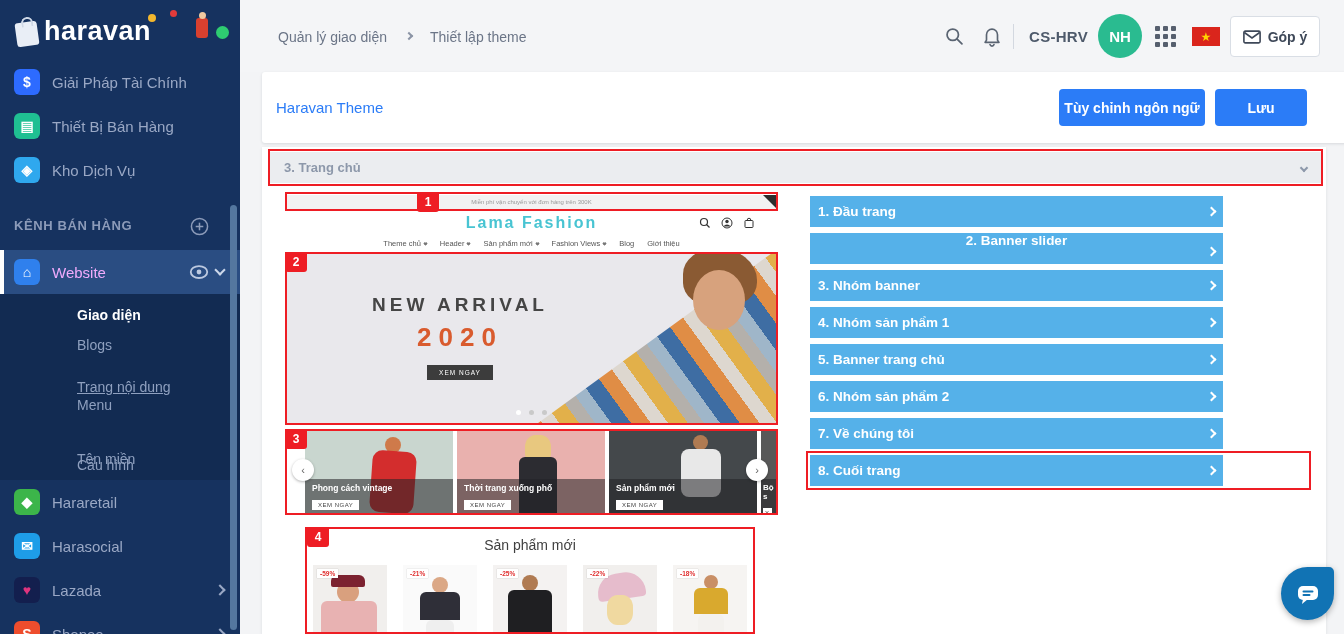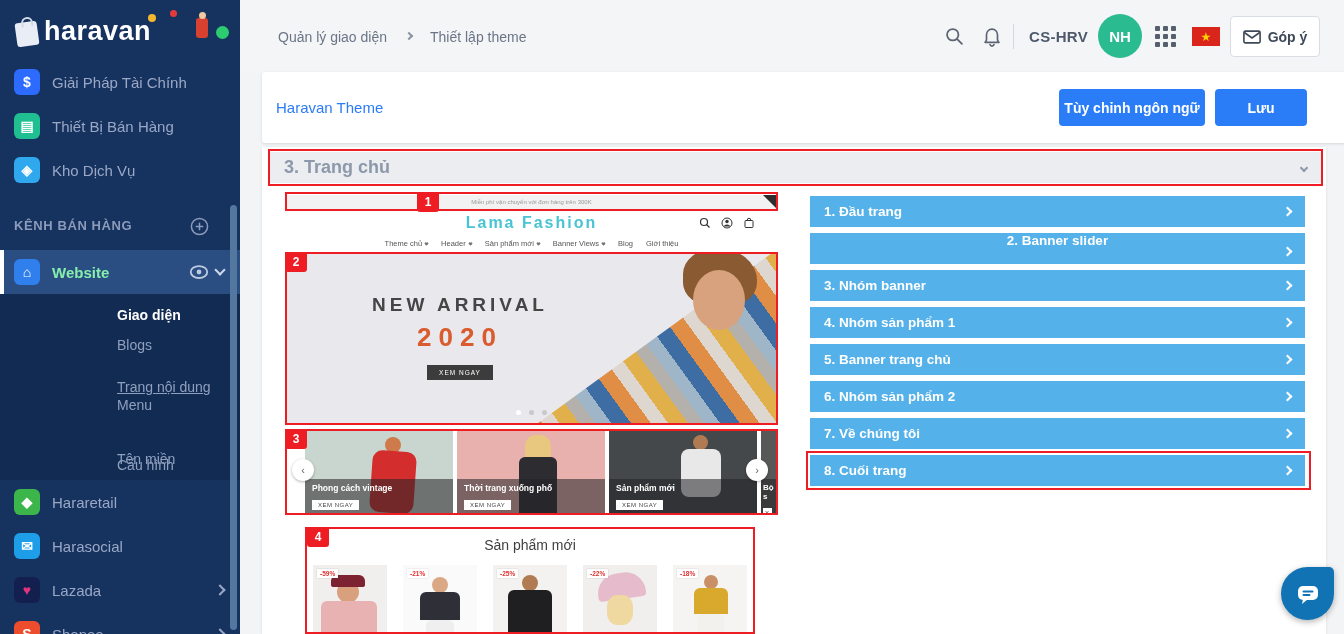--- a/index.html
+++ b/index.html
@@ -8,21 +8,21 @@
   #app { position:relative; width:1344px; height:634px; background:#f3f4f6; overflow:hidden; }
   .abs { position:absolute; }
 
   
   #sidebar { left:0; top:0; width:240px; height:634px; background:#16325f; z-index:5; }
   .sb-row { position:absolute; left:0; width:240px; height:44px; display:flex; align-items:center; cursor:pointer; }
   .sb-ic { width:26px; height:26px; border-radius:6px; margin-left:14px; display:flex; align-items:center; justify-content:center;
            color:#fff; font-size:14px; font-weight:bold; flex:0 0 26px; }
   .sb-label { margin-left:12px; color:#9aa8c5; font-size:15px; white-space:nowrap; }
   .sb-sub { position:absolute; left:0; width:204px; height:30px; display:flex; align-items:center; padding-left:77px;
-            color:#8fa0bf; font-size:14px; cursor:pointer;margin-left:40px; }
+            color:#8fa0bf; font-size:14px; cursor:pointer; }
   .chev { display:inline-block; width:8px; height:8px; border-right:2px solid #9aa8c5; border-bottom:2px solid #9aa8c5; }
   .chev.r { transform:rotate(-45deg); }
   .chev.d { transform:rotate(45deg); }
   .chev.white { border-color:#fff; }
 
   
   #topbar { left:240px; top:0; width:1104px; height:72px; background:#f4f5f7; }
   .crumb { color:#6b7587; font-size:14px; cursor:pointer; }
   .tb-btn { display:flex; align-items:center; justify-content:center; cursor:pointer; }
 
@@ -31,22 +31,22 @@
   .btn-blue { background:#2b7cf7; color:#fff; border:none; border-radius:4px; font-size:14px; font-weight:bold;
               font-family:"Liberation Sans",sans-serif; cursor:pointer; }
 
   
   .ann { position:absolute; border:2px solid #ee1d24; pointer-events:none; z-index:40; }
   .badge { position:absolute; background:#ee1d24; color:#fff; font-size:12px; font-weight:bold;
            width:22px; height:20px; display:flex; align-items:center; justify-content:center;
            border-radius:0 0 3px 3px; z-index:41; pointer-events:none; }
 
   
-  .sec-item { position:absolute; left:810px; width:495px; height:31px; background:#55b1e9; color:#fff;
-              display:flex; align-items:center; padding:0 14px; font-size:13.5px; font-weight:bold; cursor:pointer; }
+  .sec-item { position:absolute; left:810px; width:413px; height:31px; background:#55b1e9; color:#fff;
+              display:flex; align-items:center; padding:0 8px; font-size:13.5px; font-weight:bold; cursor:pointer; }
   .sec-item .chev { margin-left:auto; width:7px; height:7px; }
 
   
   #preview { left:285px; top:193px; width:493px; height:441px; background:#fff; }
   .pv-overlay { position:absolute; left:0; bottom:0; right:0; height:34px; background:rgba(35,35,38,.55); padding:4px 7px; }
   .pv-chip { display:inline-block; background:#fff; color:#444; font-size:6px; padding:2px 6px; margin-top:2px; letter-spacing:.5px; }
   .dot { width:5px; height:5px; border-radius:50%; display:inline-block; margin:0 2px; }
   .arrow-circle { position:absolute; width:22px; height:22px; border-radius:50%; background:#fff;
                   box-shadow:0 1px 3px rgba(0,0,0,.3); display:flex; align-items:center; justify-content:center;
                   color:#666; font-size:11px; z-index:30; cursor:pointer; }
@@ -95,21 +95,21 @@
     <div class="abs" style="left:14px;top:218px;color:#8c9bb9;font-size:13px;font-weight:bold;letter-spacing:.6px;">KÊNH BÁN HÀNG</div>
     <svg class="abs" style="left:190px;top:217px;cursor:pointer;" width="19" height="19" viewBox="0 0 20 20">
       <circle cx="10" cy="10" r="8.5" fill="none" stroke="#8c9bb9" stroke-width="1.6"></circle>
       <line x1="10" y1="6" x2="10" y2="14" stroke="#8c9bb9" stroke-width="1.6"></line>
       <line x1="6" y1="10" x2="14" y2="10" stroke="#8c9bb9" stroke-width="1.6"></line>
     </svg>
 
     <div class="sb-row" style="top:250px;height:44px;background:#2a4d82;">
       <div class="abs" style="left:0;top:0;width:4px;height:44px;background:#fff;"></div>
       <div class="sb-ic" style="background:#2f80ed;">⌂</div>
-      <span class="sb-label" style="color:#86efac;font-weight:bold;">Website</span>
+      <span class="sb-label" style="color:#f0abfc;font-weight:normal;">Website</span>
       <svg class="abs" style="left:188px;top:13px;" width="22" height="18" viewBox="0 0 24 18">
         <ellipse cx="12" cy="9" rx="9" ry="6.5" fill="none" stroke="#bcc9e0" stroke-width="2"></ellipse>
         <circle cx="12" cy="9" r="2.6" fill="#bcc9e0"></circle>
       </svg>
       <span class="chev d" style="position:absolute;left:216px;top:16px;border-color:#cdd8ea;"></span>
     </div>
 
     <div class="abs" style="left:0;top:294px;width:240px;height:186px;background:#122b52;"></div>
     <div class="sb-sub" style="top:300px;color:#fff;font-weight:bold;">Giao diện</div>
     <div class="sb-sub" style="top:330px;text-align:center;">Blogs</div>
@@ -183,21 +183,21 @@
 
   <div class="abs card" style="left:262px;top:72px;width:1248px;height:71px;">
     <span class="abs" style="left:14px;top:27px;color:#2b7cf7;font-size:15px;cursor:pointer;">Haravan Theme</span>
     <button class="btn-blue abs" style="left:797px;top:17px;width:146px;height:37px;">Tùy chỉnh ngôn ngữ</button>
     <button class="btn-blue abs" style="left:953px;top:17px;width:92px;height:37px;">Lưu</button>
   </div>
 
   <div class="abs" style="left:262px;top:147px;width:1064px;height:487px;background:#fff;box-shadow:0 1px 3px rgba(20,30,50,.1);"></div>
 
   <div class="abs" style="left:270px;top:152px;width:1051px;height:31px;background:#ebedf0;display:flex;align-items:center;padding:0 14px;cursor:pointer;z-index:10;">
-    <span style="color:#8d98aa;font-size:18px;font-weight:bold;text-align:right;">3. Trang chủ</span>
+    <span style="color:#8d98aa;font-size:13px;font-weight:bold;text-align:right;">3. Trang chủ</span>
     <span class="chev d" style="margin-left:auto;width:6px;height:6px;border-color:#8d98aa;"></span>
   </div>
   <div class="ann" style="left:268px;top:149px;width:1055px;height:37px;"></div>
 
   <div id="preview" class="abs">
 
     <div class="abs" style="left:2px;top:2px;width:489px;height:14px;background:#f2f2f2;display:flex;align-items:center;justify-content:center;">
       <span style="font-size:6px;color:#999;">Miễn phí vận chuyển với đơn hàng trên 300K</span>
       <div class="abs" style="right:0;top:0;width:0;height:0;border-top:13px solid #2d2d2d;border-left:13px solid transparent;"></div>
     </div>
@@ -219,21 +219,21 @@
       </svg>
     </div>
 
     <div class="abs" style="left:0;top:42px;width:493px;height:17px;display:flex;align-items:center;justify-content:center;gap:13px;font-size:7.5px;color:#555;">
       <span>Theme chủ</span>
         <span class="chev d" style="width:3px;height:3px;border-color:#777;margin-left:-10px;"></span>
       <span>Header</span>
         <span class="chev d" style="width:3px;height:3px;border-color:#777;margin-left:-10px;"></span>
       <span>Sản phẩm mới</span>
         <span class="chev d" style="width:3px;height:3px;border-color:#777;margin-left:-10px;"></span>
-      <span>Banner Views</span>
+      <span>Fashion Views</span>
         <span class="chev d" style="width:3px;height:3px;border-color:#777;margin-left:-10px;"></span>
       <span>Blog</span>
       <span>Giới thiệu</span>
     </div>
 
     <div class="abs" style="left:0;top:59px;width:493px;height:173px;background:#e9e8ec;overflow:hidden;">
       <div class="abs" style="left:245px;top:55px;width:420px;height:260px;transform:rotate(-36deg);background:repeating-linear-gradient(90deg,#b4b0ab 0 13px,#9fb6c9 13px 26px,#3e6da3 26px 42px,#e08d45 42px 58px,#ddd7cf 58px 72px,#e2b04a 72px 88px);"></div>
       <div class="abs fig-head" style="left:398px;top:-4px;width:74px;height:58px;background:#8a5a33;border-radius:45% 55% 40% 40%;"></div>
       <div class="abs fig-head" style="left:408px;top:18px;width:52px;height:60px;background:#d7a27d;"></div>
       <div class="abs" style="left:60px;top:42px;width:230px;text-align:center;">

